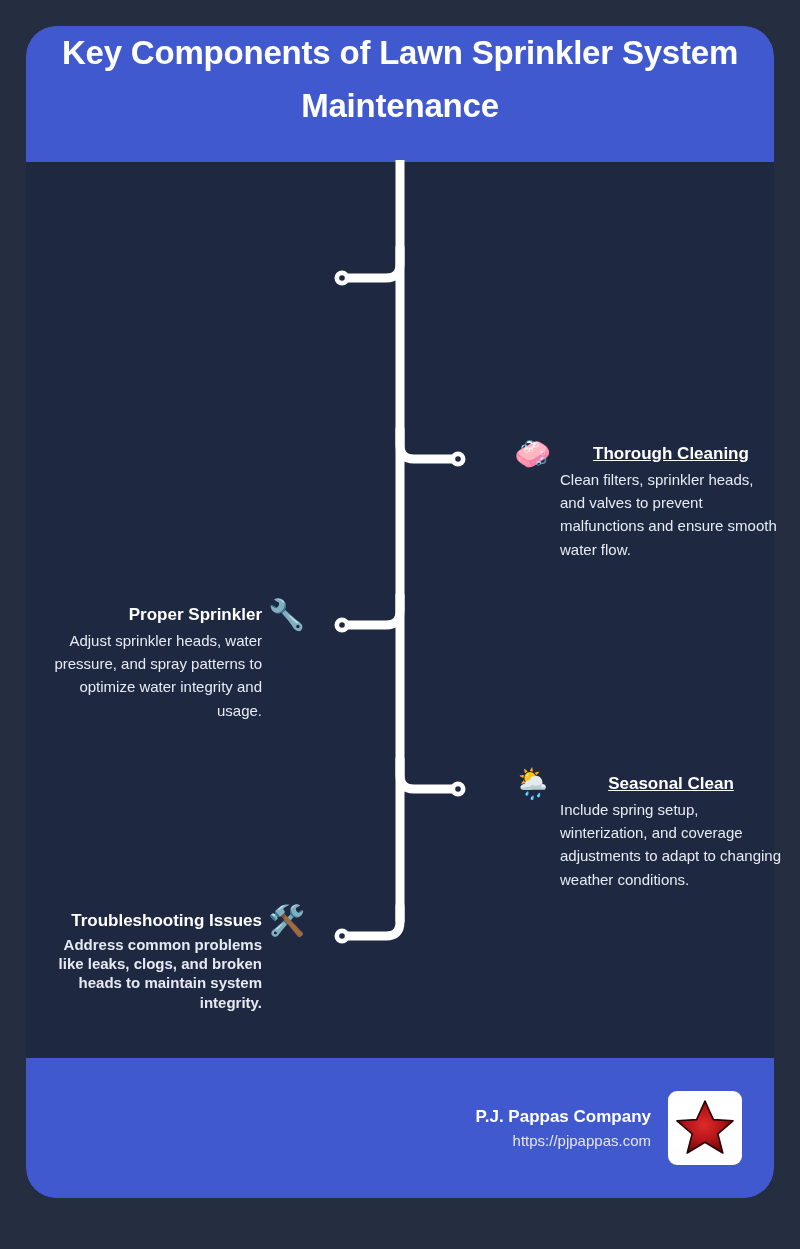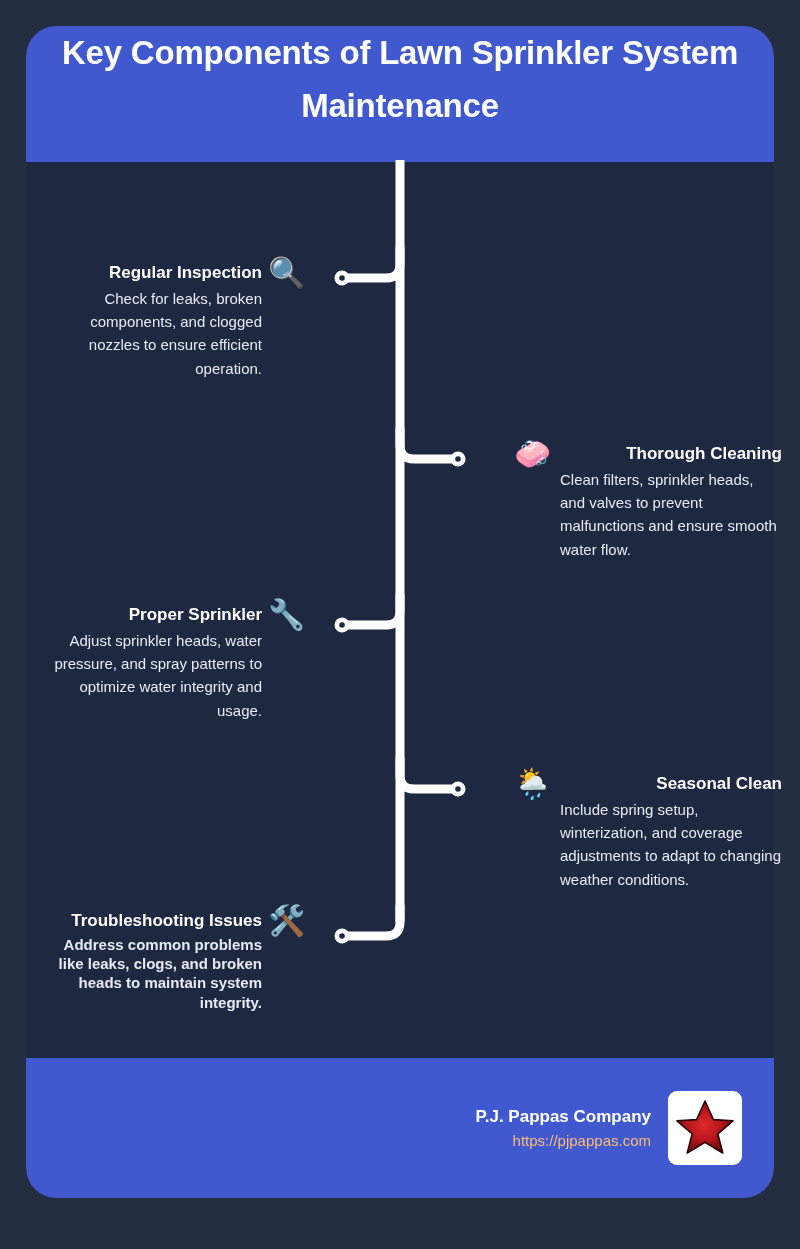--- a/index.html
+++ b/index.html
@@ -75,21 +75,21 @@
     margin-right: 17px;
   }
   .footer-company {
     color: #FFFFFF;
     font-size: 17px;
     font-weight: bold;
     line-height: 1.5;
     white-space: nowrap;
   }
   .footer-url {
-    color: #fdba74;
+    color: #e5e5e5;
     font-size: 15px;
     line-height: 1.5;
     white-space: nowrap;
   }
   .footer-logo {
     width: 74px;
     height: 74px;
     background: #FFFFFF;
     border-radius: 9px;
     display: flex;
@@ -123,21 +123,21 @@
   .item-right .item-text { text-align: left; }
 
   .item-heading {
     color: #FFFFFF;
     font-size: 17px;
     font-weight: bold;
     line-height: 1.35;
     white-space: nowrap;
   }
   .item-left .item-heading  { text-align: right; }
-  .item-right .item-heading { text-align: right; }
+  .item-right .item-heading { text-align: center; text-decoration: underline; }
 
   .item-body {
     color: #E7EAF2;
     font-size: 15px;
     line-height: 1.55;
     margin-top: 2px;
   }
   .item-body.tight { line-height: 1.28; font-weight: bold; }
 
   .item-icon {
@@ -216,27 +216,20 @@
     <circle cx="342" cy="625" r="7.5" fill="#FFFFFF"></circle>
     <circle cx="342" cy="625" r="2.8" fill="#1E2941"></circle>
 
     <circle cx="458" cy="789" r="7.5" fill="#FFFFFF"></circle>
     <circle cx="458" cy="789" r="2.8" fill="#1E2941"></circle>
 
     <circle cx="342" cy="936" r="7.5" fill="#FFFFFF"></circle>
     <circle cx="342" cy="936" r="2.8" fill="#1E2941"></circle>
   </svg>
 
-  <div class="item item-left" id="item-1">
-    <div class="item-text">
-      <div class="item-heading">Regular Inspection</div>
-      <div class="item-body">Check for leaks, broken components, and clogged nozzles to ensure efficient operation.</div>
-    </div>
-    <div class="item-icon">🔍</div>
-  </div>
 
   <div class="item item-right" id="item-2">
     <div class="item-icon">🧼</div>
     <div class="item-text">
       <div class="item-heading">Thorough Cleaning</div>
       <div class="item-body">Clean filters, sprinkler heads, and valves to prevent malfunctions and ensure smooth water flow.</div>
     </div>
   </div>
 
   <div class="item item-left" id="item-3">

